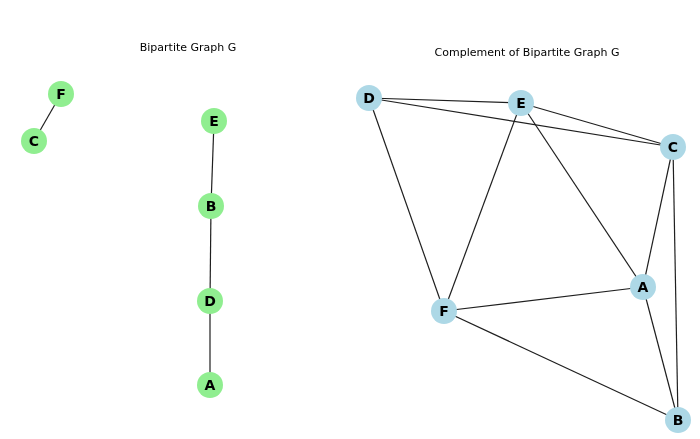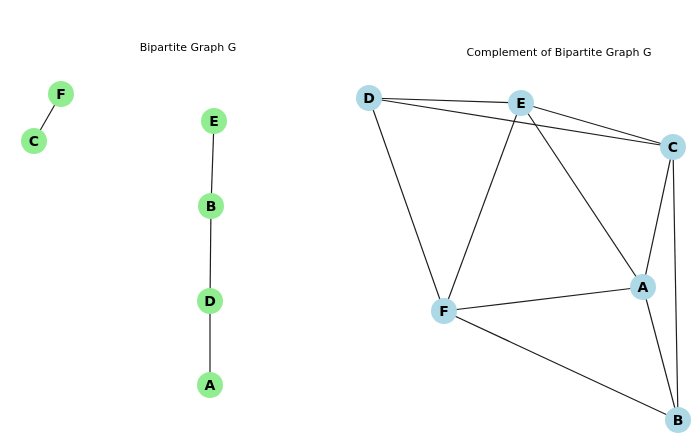--- a/index.html
+++ b/index.html
@@ -32,21 +32,21 @@
     font-family: "DejaVu Sans", sans-serif;
     font-weight: bold;
     font-size: 14px;
   }
 </style>
 </head>
 <body>
 
 <div class="figure">
   <div class="graph-title" id="title-0" style="left: 188px; top: 47px;">Bipartite Graph G</div>
-  <div class="graph-title" id="title-1" style="left: 527px; top: 52px; margin-left: 32px;">Complement of Bipartite Graph G</div>
+  <div class="graph-title" id="title-1" style="left: 527px; top: 52px;">Complement of Bipartite Graph G</div>
   <svg id="graph-svg" class="graph-svg" width="700" height="439" viewBox="0 0 700 439">
       <g>
         <line x1="61" y1="94" x2="34" y2="141" stroke="#1f1f1f" stroke-width="1.2"></line>
         <line x1="214" y1="121" x2="211" y2="206" stroke="#1f1f1f" stroke-width="1.2"></line>
         <line x1="211" y1="206" x2="210" y2="301" stroke="#1f1f1f" stroke-width="1.2"></line>
         <line x1="210" y1="301" x2="210" y2="385" stroke="#1f1f1f" stroke-width="1.2"></line>
         <circle cx="61" cy="94" r="13" fill="#90ee90"></circle>
         <text x="61" y="94" text-anchor="middle" dy="0.36em" fill="#000000" class="node-label">F</text>
         <circle cx="34" cy="141" r="13" fill="#90ee90"></circle>
         <text x="34" y="141" text-anchor="middle" dy="0.36em" fill="#000000" class="node-label">C</text>

